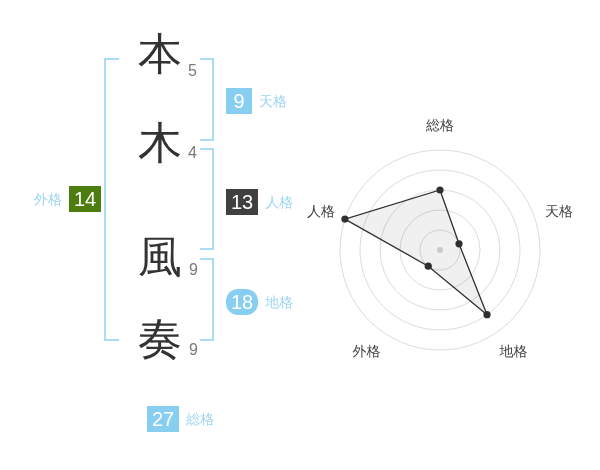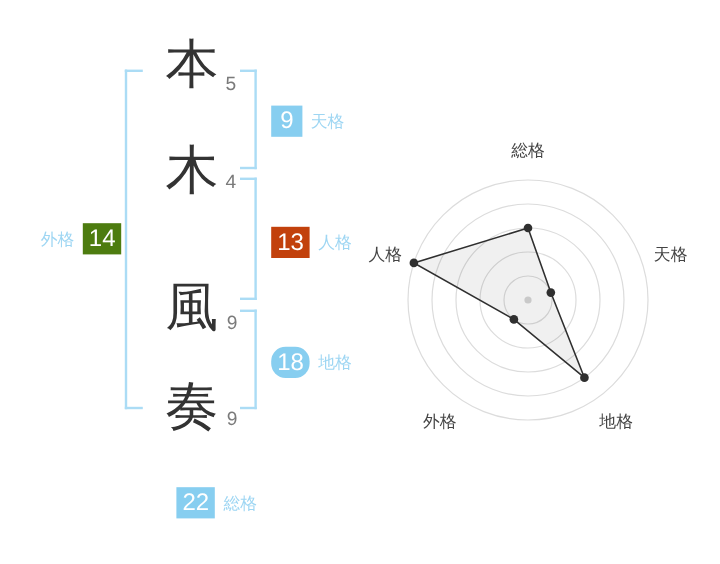--- a/index.html
+++ b/index.html
@@ -66,33 +66,33 @@
   <div class="strokes s0">5</div>
   <div class="strokes s1">4</div>
   <div class="strokes s2">9</div>
   <div class="strokes s3">9</div>
 
   <div class="cat cat-ten">
     <span class="badge" style="background: rgb(135, 206, 240);">9</span>
     <span class="cat-label" style="color: rgb(158, 214, 243);">天格</span>
   </div>
   <div class="cat cat-jin">
-    <span class="badge" style="background: #c2410c;">13</span>
+    <span class="badge" style="background: #404040;">13</span>
     <span class="cat-label" style="color: rgb(158, 214, 243);">人格</span>
   </div>
   <div class="cat cat-chi">
     <span class="badge" style="background: rgb(135, 206, 240); border-radius: 12px;">18</span>
     <span class="cat-label" style="color: rgb(158, 214, 243);">地格</span>
   </div>
   <div class="cat cat-gai">
     <span class="cat-label" style="color: rgb(158, 214, 243);">外格</span>
     <span class="badge" style="background: #4d7c0f;">14</span>
   </div>
   <div class="cat cat-sou">
-    <span class="badge" style="background: rgb(135, 206, 240);">22</span>
+    <span class="badge" style="background: rgb(135, 206, 240);">27</span>
     <span class="cat-label" style="color: rgb(158, 214, 243);">総格</span>
   </div>
 
   <svg class="radar" width="300" height="290" viewBox="0 0 300 290">
       <circle cx="150" cy="145" r="20" fill="none" stroke="#dcdcdc" stroke-width="1"></circle>
       <circle cx="150" cy="145" r="40" fill="none" stroke="#dcdcdc" stroke-width="1"></circle>
       <circle cx="150" cy="145" r="60" fill="none" stroke="#dcdcdc" stroke-width="1"></circle>
       <circle cx="150" cy="145" r="80" fill="none" stroke="#dcdcdc" stroke-width="1"></circle>
       <circle cx="150" cy="145" r="100" fill="none" stroke="#dcdcdc" stroke-width="1"></circle>
       <polygon points="150,85 169.02113032590307,138.81966011250105 197.02282018339787,209.72135954999578 138.24429495415055,161.18033988749895 54.89434837048465,114.09830056250523" fill="rgba(0,0,0,0.06)" stroke="#2f2f2f" stroke-width="1.3"></polygon>

